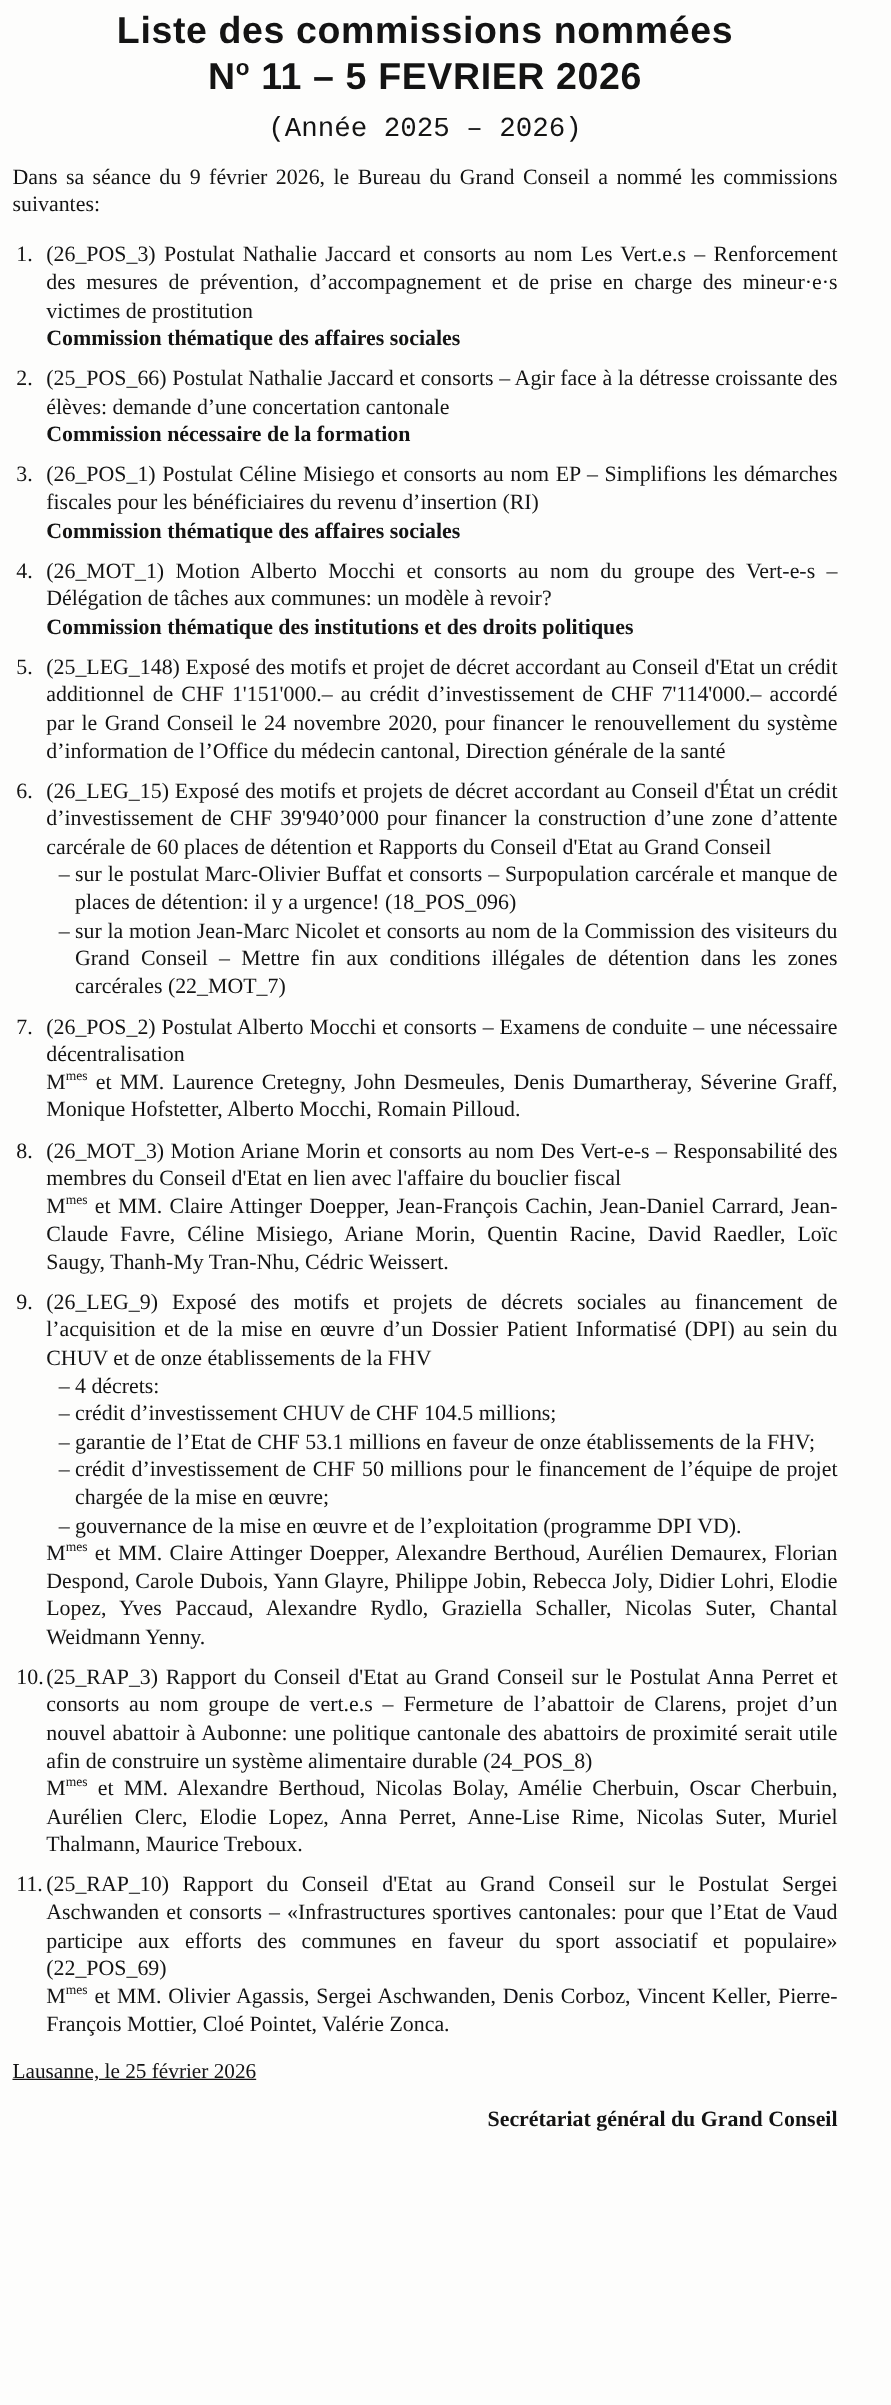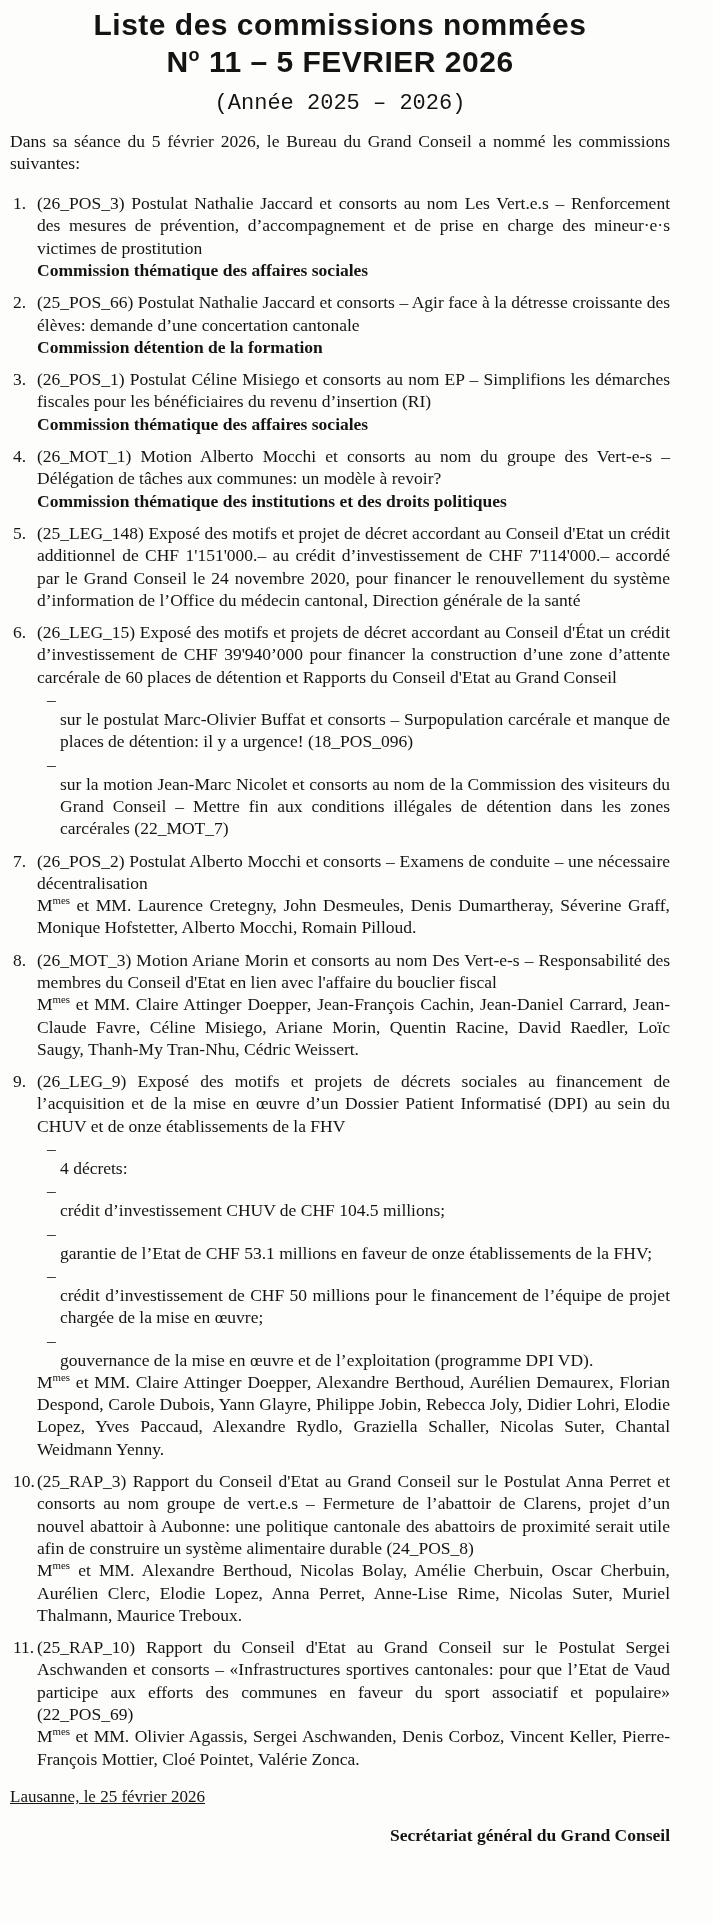--- a/index.html
+++ b/index.html
@@ -59,21 +59,21 @@
     box-sizing: border-box;
   }
   .item-body { flex: 1; min-width: 0; }
   .item-body p { margin: 0; }
   .main { text-align: justify; }
   .dash-row {
     display: flex;
     margin-left: 10px;
   }
   .dash { flex: 0 0 13px; }
-  .dash-text { flex: 1; text-align: justify; margin-top: 20px; }
+  .dash-text { flex: 1; text-align: justify; }
   .commission {
     font-weight: bold;
   }
   .members { text-align: justify; }
   .members sup { font-size: 62%; line-height: 0; }
   
   .footer-date {
     margin-top: 16px;
     font-size: 17px;
     line-height: 22.3px;
@@ -93,37 +93,37 @@
 <div class="page">
 
   <div class="title">
     <span>Liste des commissions nommées</span>
   </div>
   <div class="title">
     <span>N</span><sup>o</sup><span> 11 – 5 FEVRIER 2026</span>
   </div>
   <div class="subtitle">(Année 2025 – 2026)</div>
 
-  <p class="intro">Dans sa séance du 5 février 2026, le Bureau du Grand Conseil a nommé les commissions suivantes:</p>
+  <p class="intro">Dans sa séance du 9 février 2026, le Bureau du Grand Conseil a nommé les commissions suivantes:</p>
 
   <div class="items">
 
     <div class="item">
       <span class="num">1.</span>
       <div class="item-body">
         <p class="main">(26_POS_3) Postulat Nathalie Jaccard et consorts au nom Les Vert.e.s – Renforcement des mesures de prévention, d’accompagnement et de prise en charge des mineur·e·s victimes de prostitution</p>
         <p class="commission">Commission thématique des affaires sociales</p>
       </div>
     </div>
 
     <div class="item">
       <span class="num">2.</span>
       <div class="item-body">
         <p class="main">(25_POS_66) Postulat Nathalie Jaccard et consorts – Agir face à la détresse croissante des élèves: demande d’une concertation cantonale</p>
-        <p class="commission">Commission détention de la formation</p>
+        <p class="commission">Commission nécessaire de la formation</p>
       </div>
     </div>
 
     <div class="item">
       <span class="num">3.</span>
       <div class="item-body">
         <p class="main">(26_POS_1) Postulat Céline Misiego et consorts au nom EP – Simplifions les démarches fiscales pour les bénéficiaires du revenu d’insertion (RI)</p>
         <p class="commission">Commission thématique des affaires sociales</p>
       </div>
     </div>

